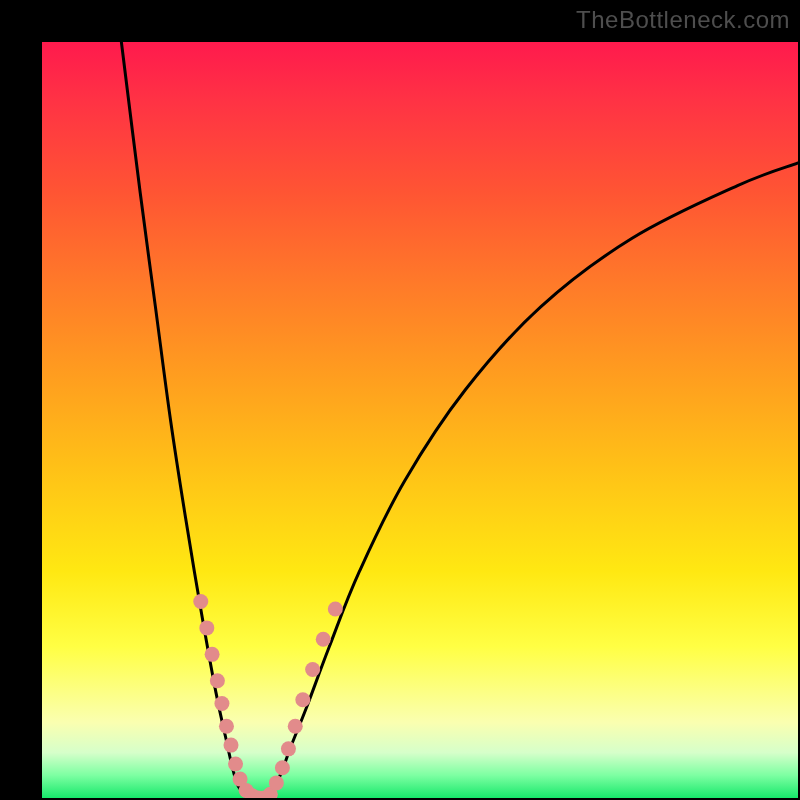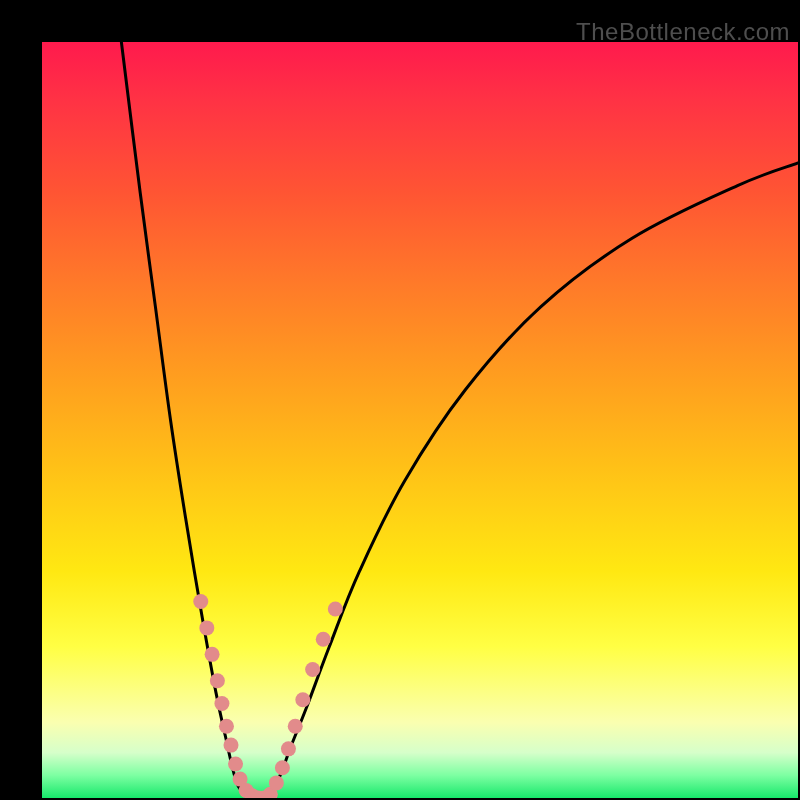--- a/index.html
+++ b/index.html
@@ -35,21 +35,21 @@
       #ffe812 70%,
       #ffff44 80%,
       #faffb0 90%,
       #d6ffca 94%,
       #7dffa2 97%,
       #17e86b 100%
     );
   }
   .watermark {
     position: absolute;
-    top: 18px;
+    top: 6px;
     right: 10px;
     color: #4e4e4e;
     font-size: 24px;
     font-weight: 400;
     letter-spacing: 0.5px;
   }
   svg.overlay {
     position: absolute;
     left: 0;
     top: 0;

